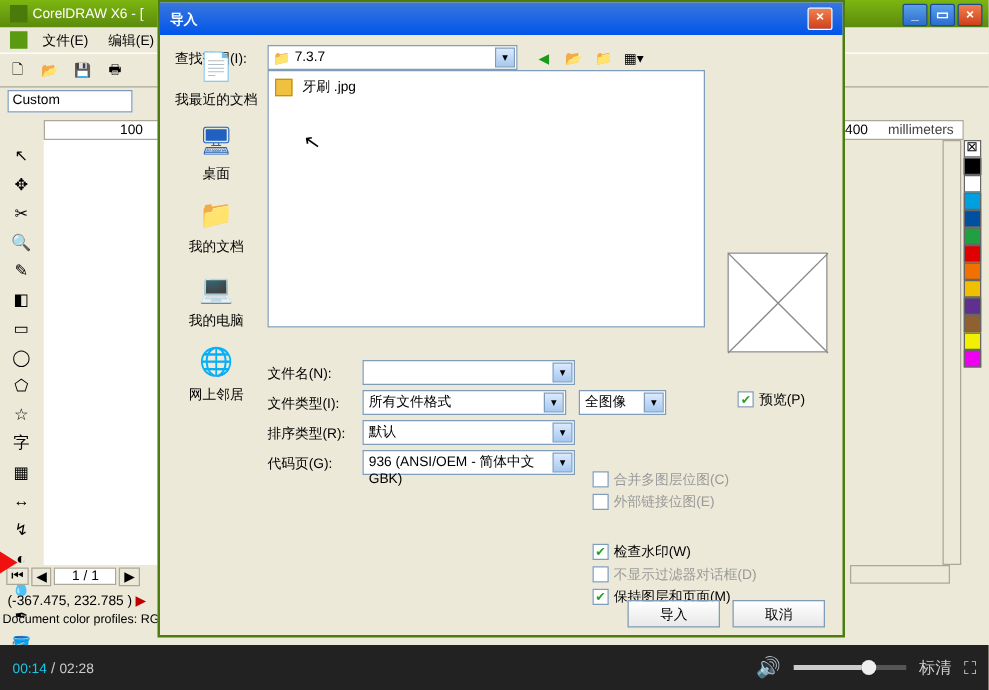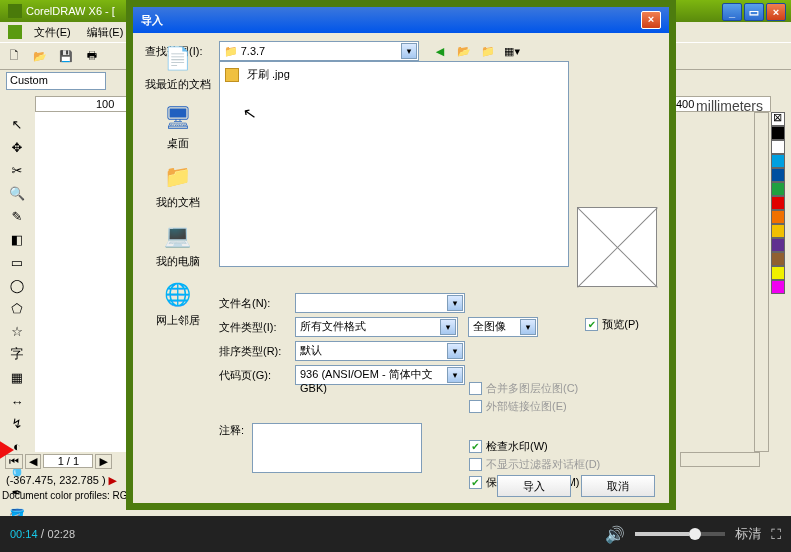--- a/index.html
+++ b/index.html
@@ -10,34 +10,34 @@
 .win-controls span{width:20px;height:18px;background:linear-gradient(#5aa0e8,#2c6cd0);border:1px solid #1a4a9c;border-radius:2px;color:#fff;text-align:center;line-height:16px;font-weight:bold}
 .win-controls .closebtn{background:linear-gradient(#f08050,#d04018)}
 .menubar{position:absolute;top:22px;left:0;right:0;height:20px;background:#ece9d8;padding:2px 8px;display:flex;gap:8px;align-items:center}
 .menubar span{padding:1px 4px}
 .menubar .logo2{width:14px;height:14px;background:#5a9a10;display:inline-block}
 .toolbar1{position:absolute;top:42px;left:0;right:0;height:28px;background:#ece9d8;padding:2px 4px;display:flex;gap:6px;align-items:center;border-top:1px solid #fff;border-bottom:1px solid #aca899}
 .tb-btn{width:20px;height:20px;border:1px solid transparent;display:inline-flex;align-items:center;justify-content:center}
 .units-combo{position:absolute;top:72px;left:6px;width:100px;height:18px;border:1px solid #7f9db9;background:#fff;padding:1px 3px}
 .ruler-h{position:absolute;top:96px;left:35px;right:20px;height:16px;background:#fff;border:1px solid #aca899;font-size:9px;overflow:hidden}
 .ruler-h span{position:absolute;top:1px}
-.units-lbl{position:absolute;top:98px;right:28px;font-size:14px;color:#444}
+.units-lbl{position:absolute;top:98px;right:28px;font-size:11px;color:#444}
 .toolbox{position:absolute;top:112px;left:2px;width:30px;background:#ece9d8}
 .toolbox div{width:22px;height:22px;margin:1px auto;border:1px solid transparent;display:flex;align-items:center;justify-content:center;font-size:13px}
 .canvas-bg{position:absolute;top:112px;left:35px;width:640px;height:340px;background:#fff}
 .pagebar{position:absolute;top:452px;left:5px;height:18px;display:flex;align-items:center;gap:2px}
 .pagebar span{border:1px solid #aca899;padding:0 3px;background:#ece9d8}
 .coords{position:absolute;top:474px;left:6px;font-size:10px}
 .docprof{position:absolute;top:490px;left:2px;font-size:10px}
 .colorbar{position:absolute;top:112px;right:4px;width:16px}
 .colorbar div{width:14px;height:14px;border:1px solid #666;margin-bottom:0}
 .scroll-r{position:absolute;top:112px;right:22px;width:15px;height:340px;background:#ece9d8;border:1px solid #aca899}
 .scroll-b{position:absolute;top:452px;left:680px;width:80px;height:15px;background:#ece9d8;border:1px solid #aca899}
 
-.dialog{position:absolute;top:0;left:126px;width:550px;height:510px;background:#ece9d8;border:7px solid #4d7c0f}
+.dialog{position:absolute;top:0;left:126px;width:550px;height:510px;background:#ece9d8;border:2px solid #4d7c0f}
 .dlg-title{height:26px;background:linear-gradient(#3b77dd,#0055ea);color:#fff;padding:4px 8px;display:flex;justify-content:space-between;align-items:center;font-weight:bold}
 .dlg-close{width:20px;height:18px;background:linear-gradient(#f08050,#d04018);border:1px solid #fff;border-radius:2px;color:#fff;text-align:center;line-height:15px;font-weight:bold}
 .dlg-body{padding:8px 12px}
 .lookrow{display:flex;align-items:center;gap:6px;margin-bottom:6px}
 .combo{height:20px;border:1px solid #7f9db9;background:#fff;display:flex;align-items:center;padding:0 4px;position:relative}
 .combo .arr{position:absolute;right:1px;top:1px;width:16px;height:16px;background:linear-gradient(#dbeaff,#a6c8f0);border:1px solid #7f9db9;text-align:center;line-height:14px;font-size:9px}
 .navicons{display:flex;gap:6px;margin-left:6px}
 .navicons span{width:18px;height:18px;display:inline-flex;align-items:center;justify-content:center}
 .places{position:absolute;top:36px;left:10px;width:70px;text-align:center}
 .places .pl{margin-bottom:10px}
@@ -277,24 +277,20 @@
       <div class="chkrow">
           <span class="chk"></span>
           <span style="color:#999">不显示过滤器对话框(D)</span>
         </div>
       <div class="chkrow">
           <span class="chk">✔</span>
           <span>保持图层和页面(M)</span>
         </div>
     </div>
 
-    <div class="notes">
-      <span>注释:</span>
-      <textarea style=""></textarea>
-    </div>
 
 
     <div class="dlg-btns">
       <button>导入</button>
       <button>取消</button>
     </div>
   </div>
 </div>
 
 <div class="cursor-arrow">↖</div>

